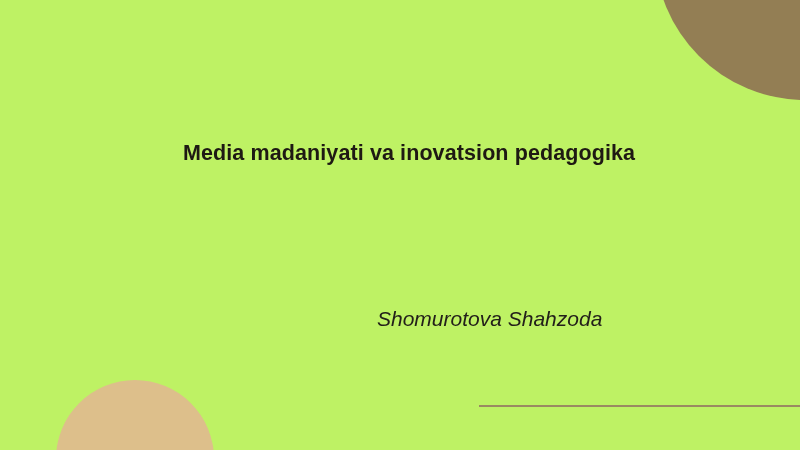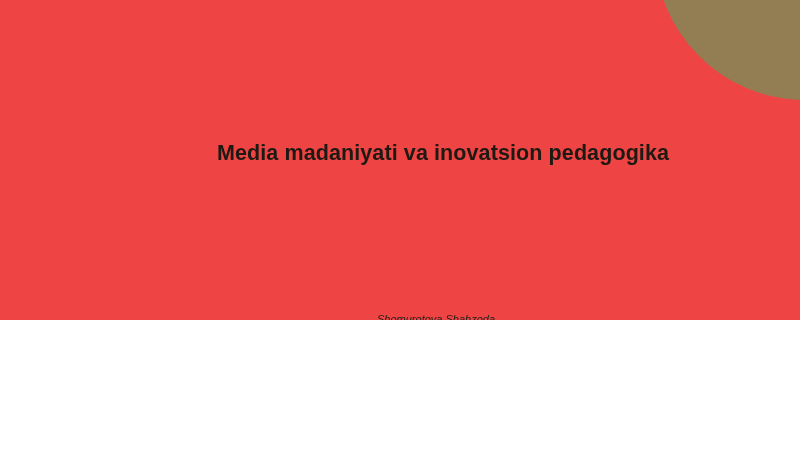--- a/index.html
+++ b/index.html
@@ -9,24 +9,23 @@
   body {
     width: 800px;
     height: 450px;
     overflow: hidden;
     font-family: "Liberation Sans", sans-serif;
   }
 
   #slide {
     position: relative;
     width: 800px;
-    height: 320px;
-    background: #ef4444;
+    height: 450px;
+    background: #bef264;
     overflow: hidden;
-    text-align: center;
   }
 
   
   .deco-circle {
     position: absolute;
     border-radius: 50%;
     pointer-events: none;
   }
 
   #circle-top-right {
@@ -68,21 +67,21 @@
     letter-spacing: 0.1px;
     color: #1e1913;
     white-space: nowrap;
   }
 
   #slide-subtitle {
     position: absolute;
     left: 377px;
     top: 308px;
     margin: 0;
-    font-size: 11px;
+    font-size: 21px;
     font-style: italic;
     font-weight: normal;
     line-height: 22px;
     color: #23201a;
     white-space: nowrap;
   }
 </style>
 </head>
 <body>
 

